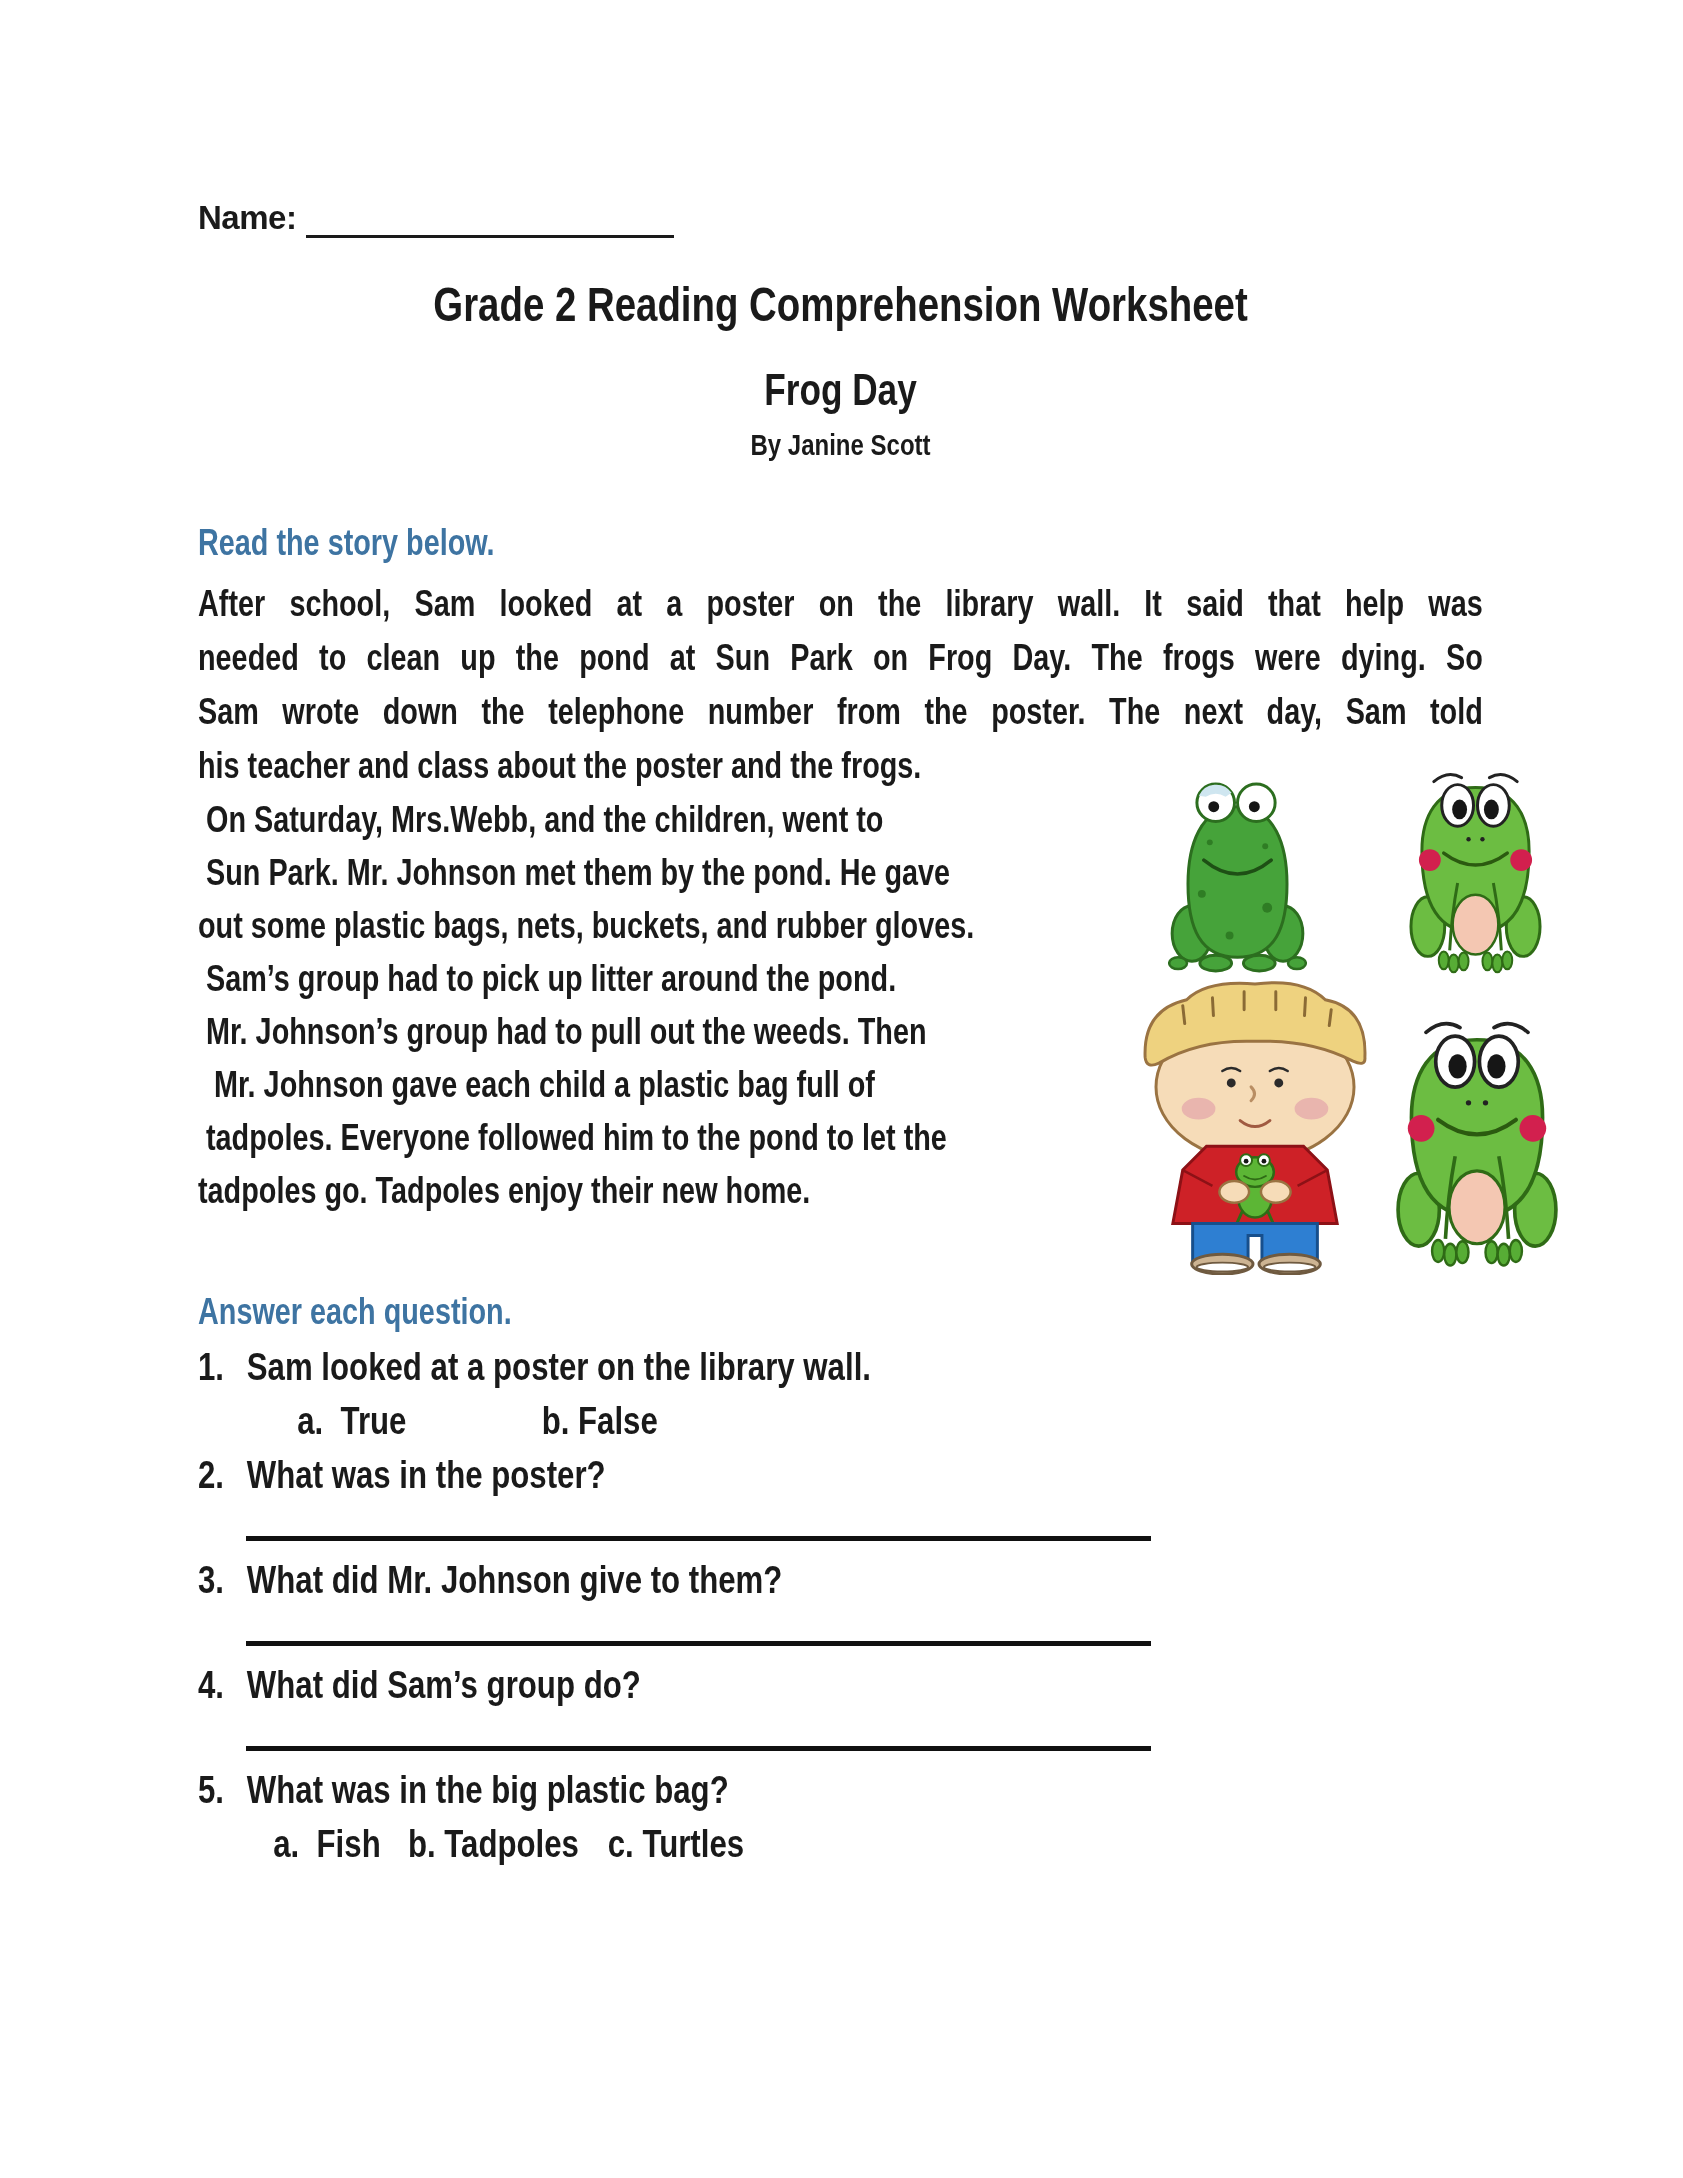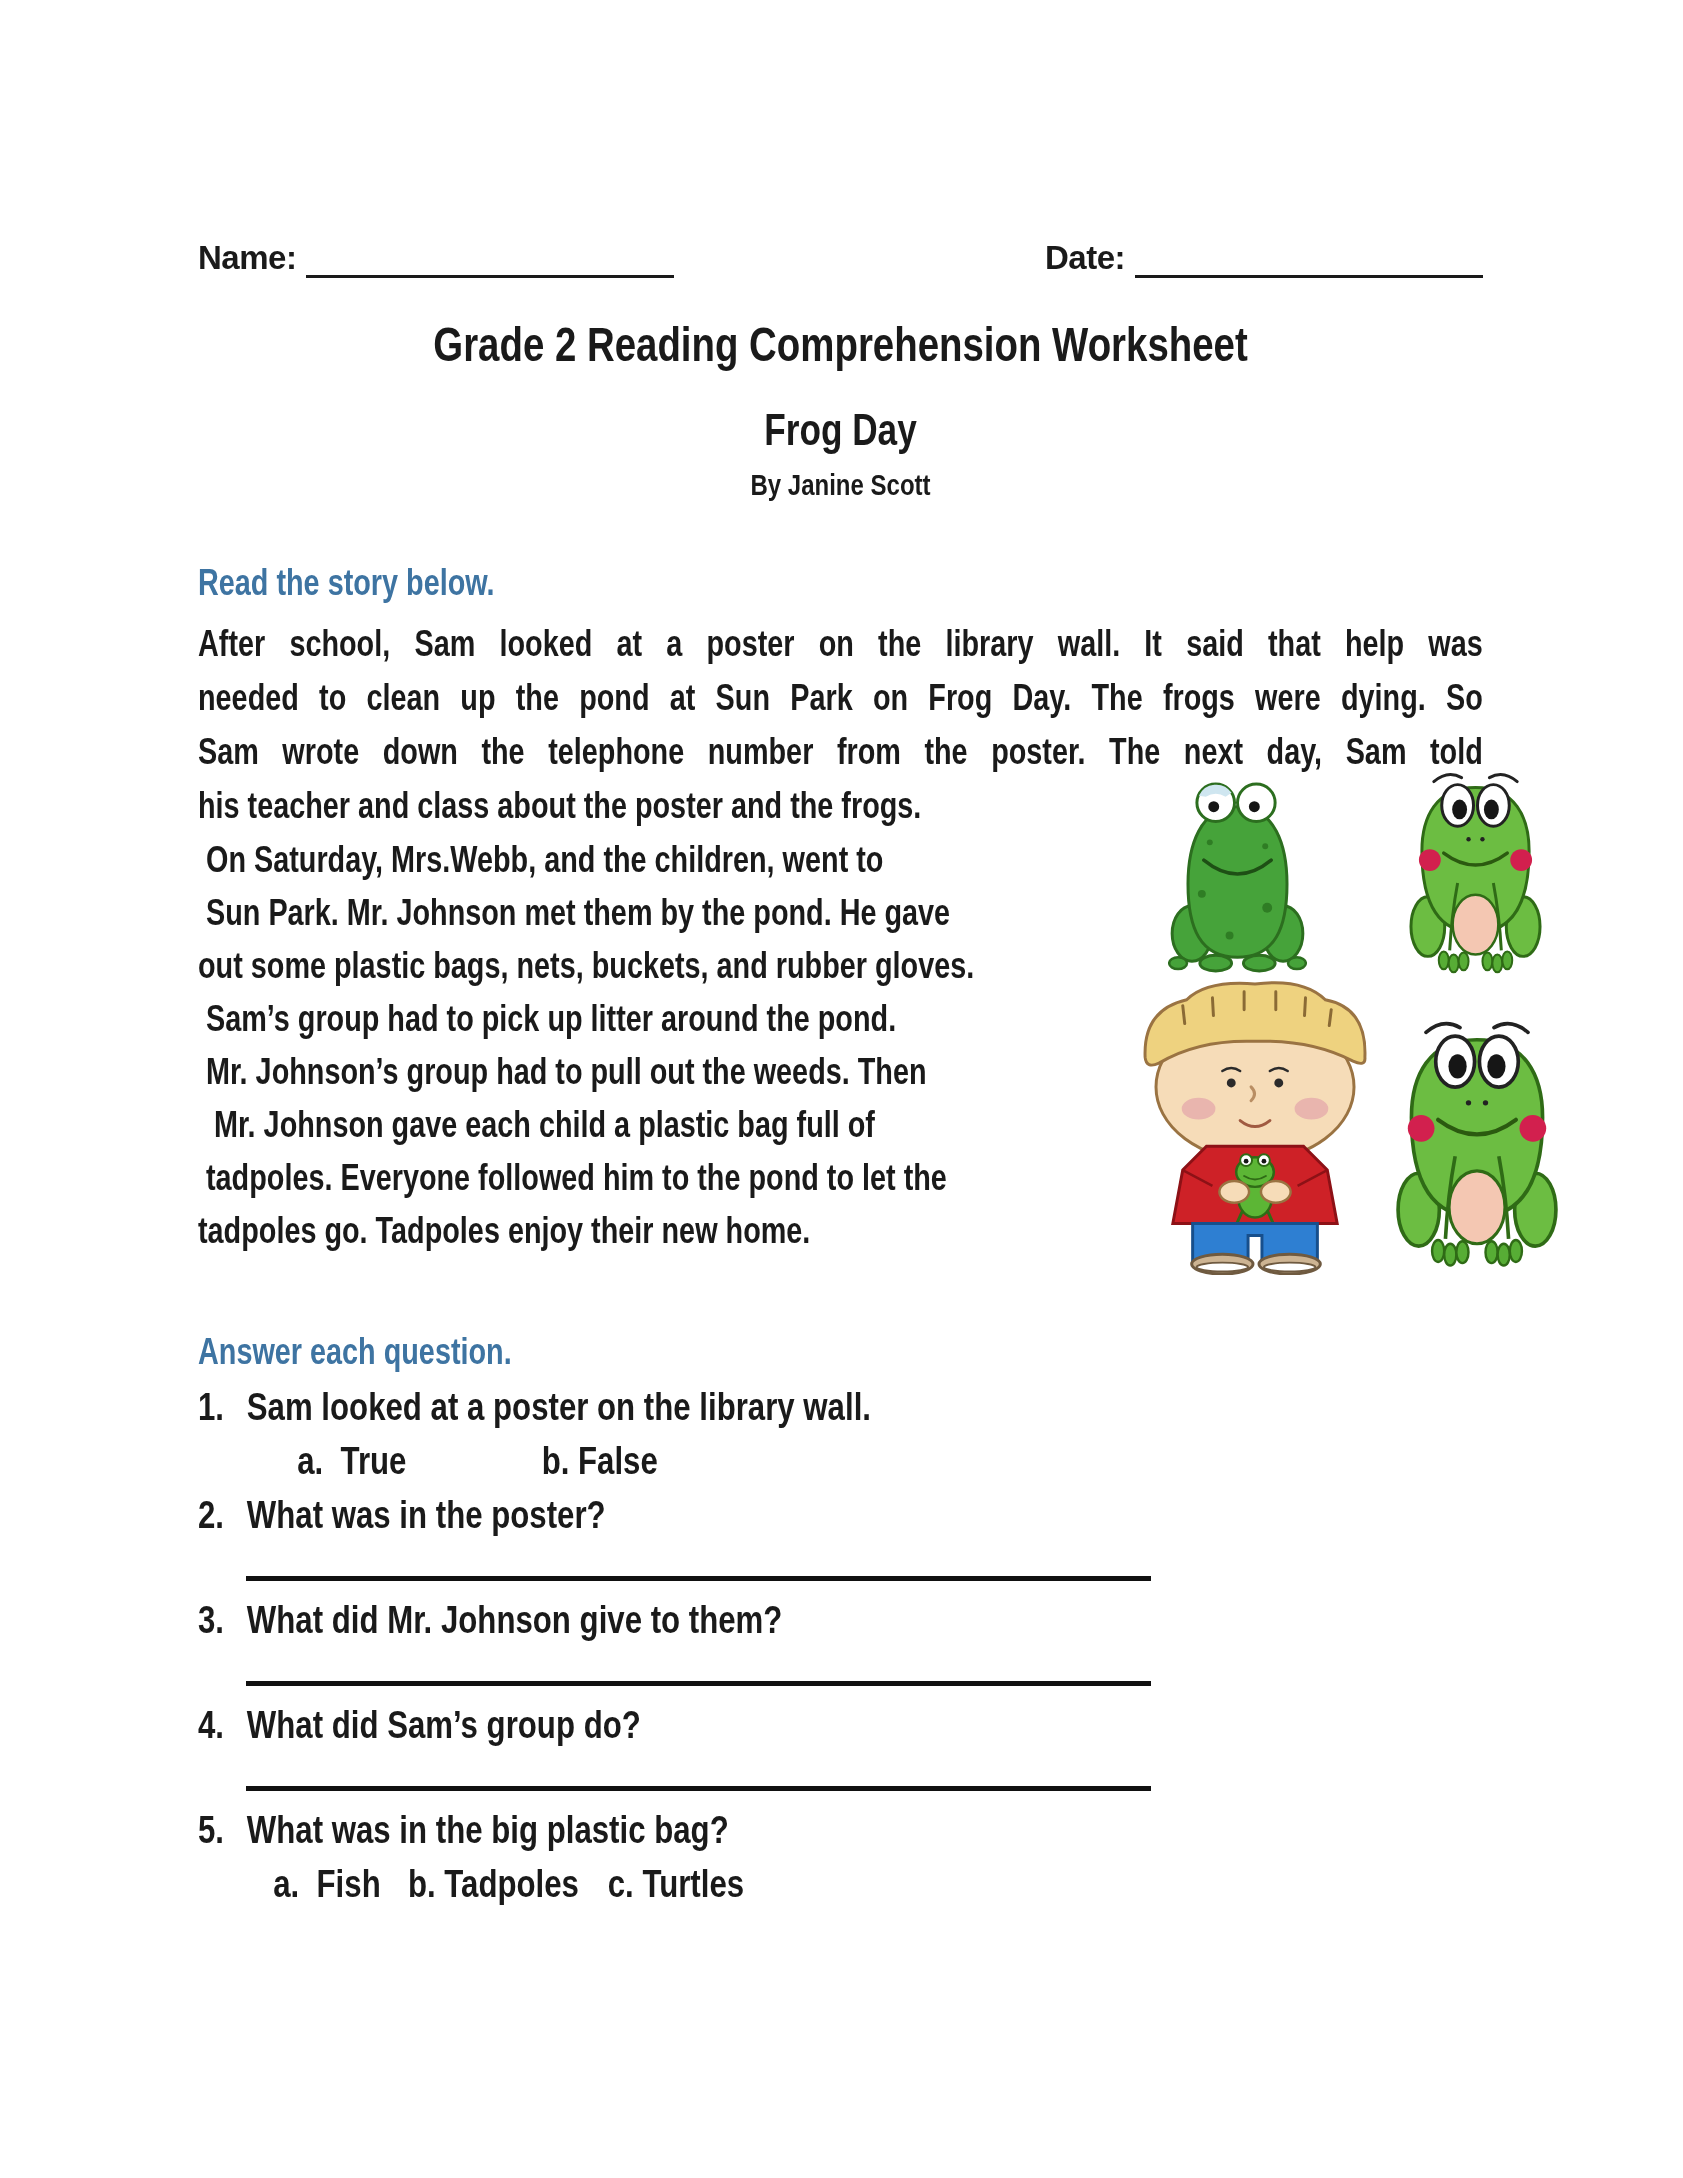--- a/index.html
+++ b/index.html
@@ -5,21 +5,21 @@
   html,body { margin:0; padding:0; background:#ffffff; }
   .page {
     position:relative; width:1683px; height:2178px; background:#ffffff;
     font-family:"Liberation Sans", sans-serif; font-weight:700; color:#1a1a1a;
     overflow:hidden; box-sizing:border-box; padding:196px 200px 0 198px;
   }
   
   .cond   { transform:scaleX(0.8); transform-origin:0 50%; }
   .cond-c { transform:scaleX(0.8); transform-origin:50% 50%; }
 
-  .header-row { display:flex; justify-content:space-between; align-items:flex-end; height:42px;margin-top:40px; }
+  .header-row { display:flex; justify-content:space-between; align-items:flex-end; height:42px; }
   .field { display:flex; align-items:flex-end; }
   .field-label { font-size:33px; line-height:40px; letter-spacing:-0.5px; }
   .blank { display:inline-block; border-bottom:3px solid #1a1a1a; height:36px; margin-left:10px; }
   .name-blank { width:368px; }
   .date-blank { width:348px; }
 
   .title { margin-top:42px; font-size:48px; line-height:50px; text-align:center; white-space:nowrap; }
   .story-title { margin-top:36px; font-size:44px; line-height:48px; text-align:center; white-space:nowrap; }
   .byline { margin-top:14px; font-size:30px; line-height:34px; text-align:center; white-space:nowrap; }
 
@@ -81,24 +81,20 @@
         <ellipse cx="92" cy="199" rx="5" ry="9" fill="#57ad35" stroke="#2f6b16" stroke-width="2"></ellipse>
         <ellipse cx="102" cy="196" rx="5" ry="9" fill="#57ad35" stroke="#2f6b16" stroke-width="2"></ellipse>
       </g>
     </defs>
   </svg>
 
   <div class="header-row">
     <div class="field">
       <span class="field-label">Name:</span>
       <span class="blank name-blank"></span>
-    </div>
-    <div class="field">
-      <span class="field-label">Date:</span>
-      <span class="blank date-blank"></span>
     </div>
   </div>
 
   <div class="title cond-c">Grade 2 Reading Comprehension Worksheet</div>
   <div class="story-title cond-c">Frog Day</div>
   <div class="byline cond-c">By Janine Scott</div>
 
   <div class="blue-head read-head cond">Read the story below.</div>
 
   <div class="story-full">

